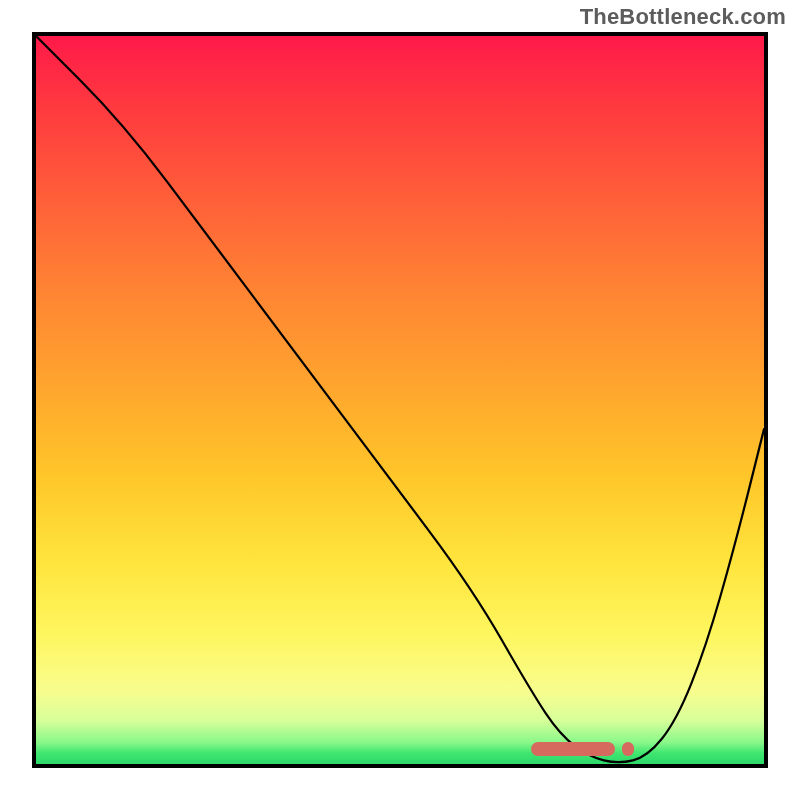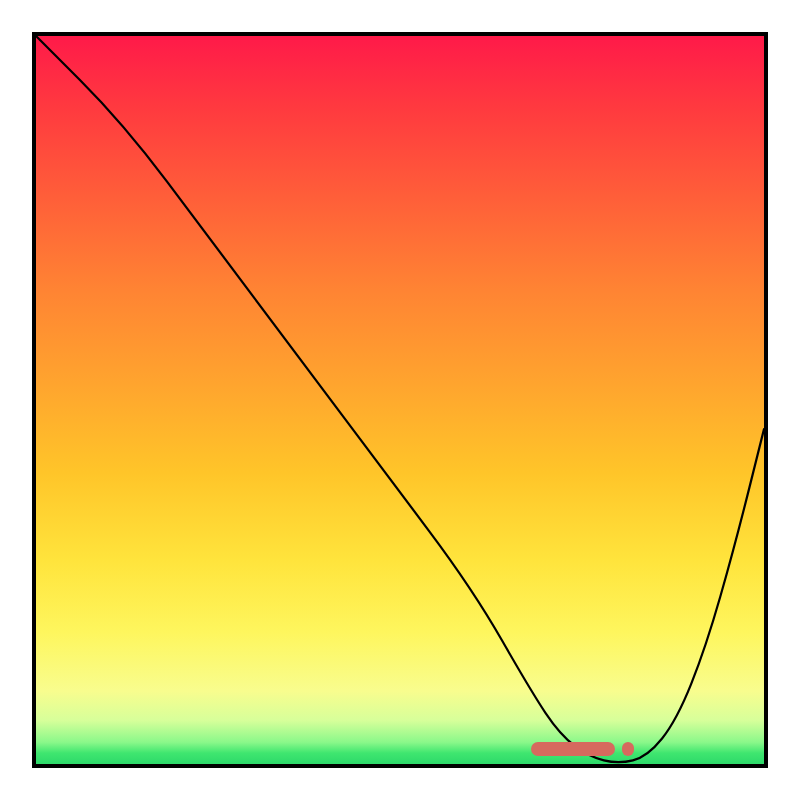--- a/index.html
+++ b/index.html
@@ -77,20 +77,21 @@
     height: 14px;
     border-radius: 7px;
     background: #d66a5e;
   }
 </style>
 </head>
 <body>
 
 <div class="container">
 
+  <div class="watermark">TheBottleneck.com</div>
 
   <div class="plot-frame">
 
     <div class="gradient"></div>
 
     <svg class="curve" viewBox="0 0 728 728" preserveAspectRatio="none">
 
       <path id="curve-path" d="M 0 -20 L 0 0 Q 0 0 43.68 43.68000000000001 Q 87.36 87.36000000000001 131.04 145.60000000000002 Q 174.72 203.84000000000003 218.39999999999998 262.08 Q 262.08 320.31999999999994 305.76 378.55999999999995 Q 349.44 436.8 393.12 495.03999999999996 Q 436.8 553.28 465.92 604.24 Q 495.04 655.2 509.6 677.04 Q 524.16 698.88 538.72 709.8 Q 553.28 720.72 567.8399999999999 724.36 Q 582.4 728 596.96 724.36 Q 611.52 720.72 626.0799999999999 702.52 Q 640.64 684.32 655.2 647.9200000000001 Q 669.76 611.52 684.3199999999999 560.56 Q 698.88 509.6 713.44 451.36 L 728 393.12"></path>
     </svg>
 

